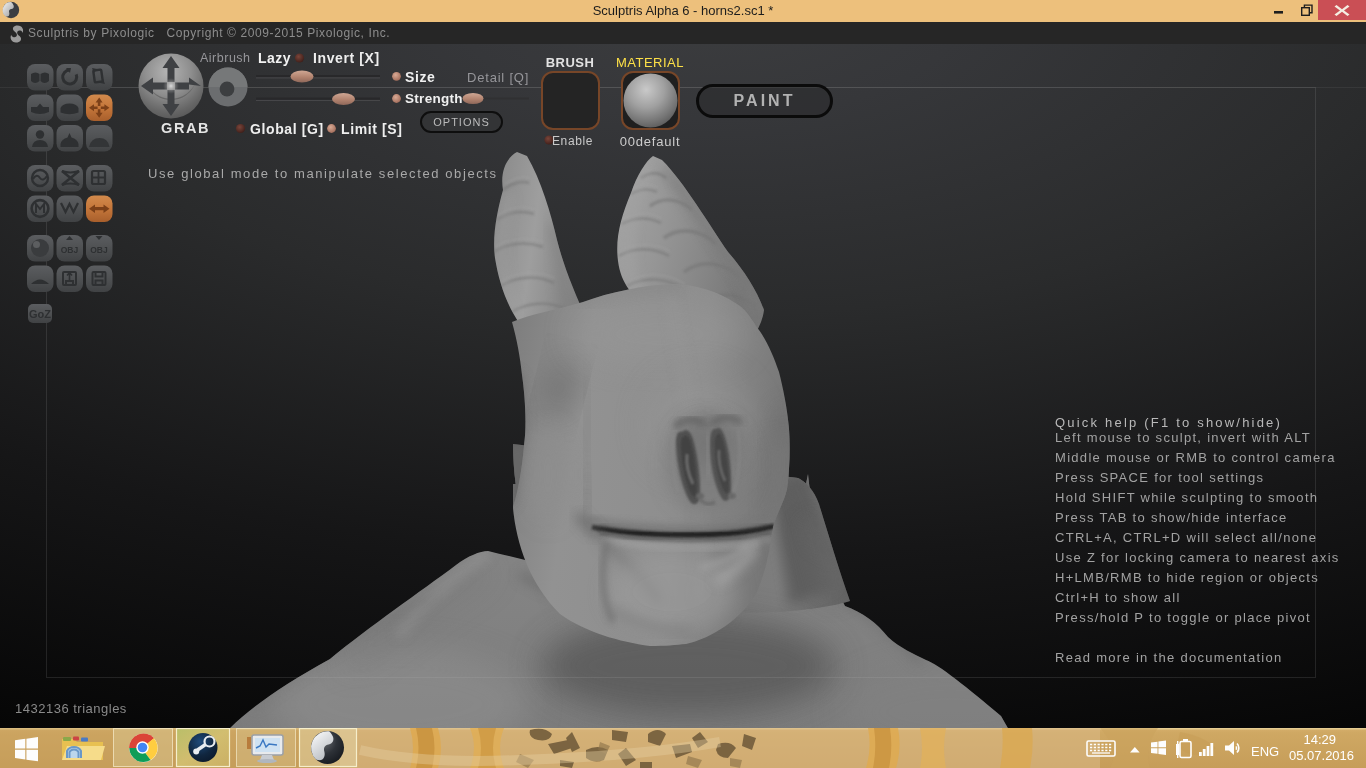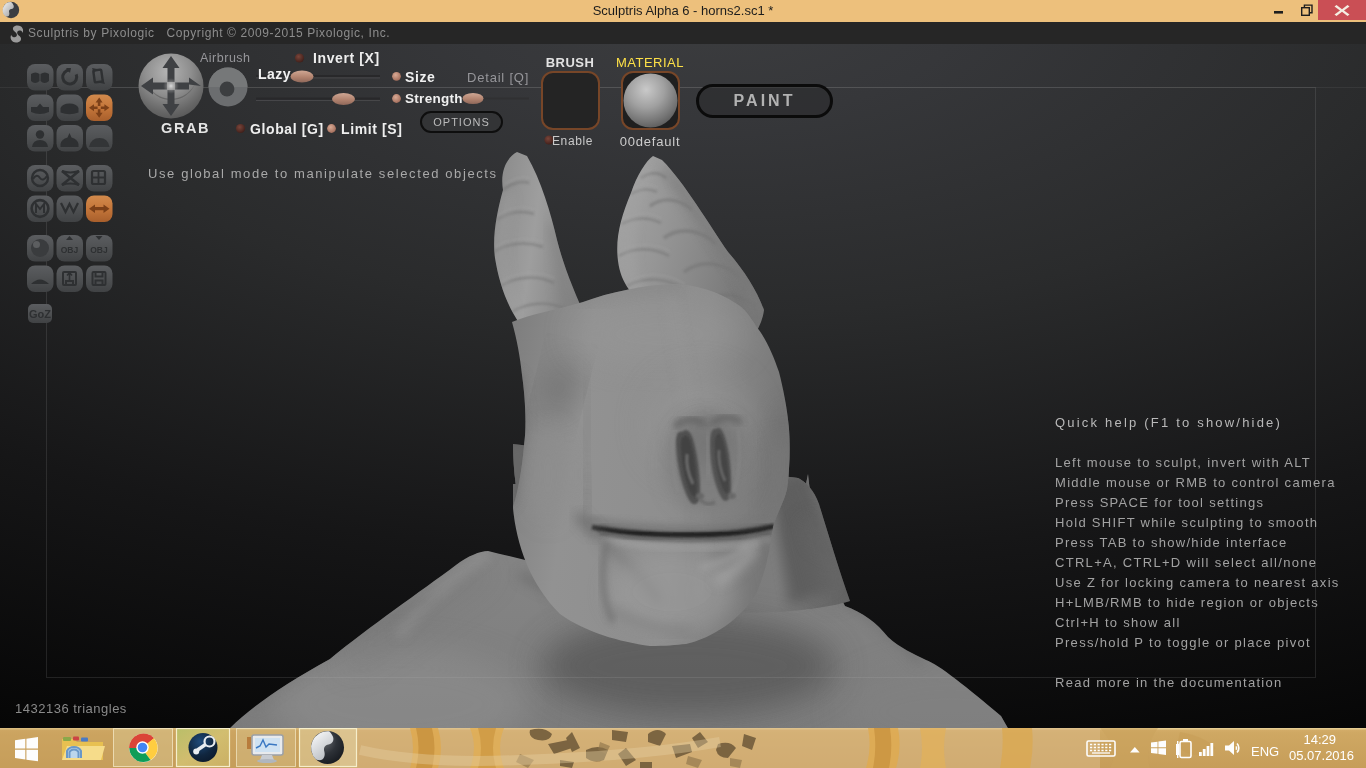--- a/index.html
+++ b/index.html
@@ -15,21 +15,21 @@
   #logobar-text{left:28px;top:26px;font-size:12px;color:#8d8d8d;letter-spacing:0.6px;}
   
   #main{left:0;top:44px;width:1366px;height:684px;
     background:radial-gradient(ellipse 145% 130% at 52% -6%, #3c3d3f 0%, #36373a 13%, #2a2b2c 35%, #161617 62%, #040404 92%);}
   #vpborder{left:46px;top:87px;width:1268px;height:589px;border:1px solid rgba(190,190,190,0.14);z-index:30;}
   .hint{color:#a9a9a9;font-size:13px;letter-spacing:1.6px;z-index:31;}
   #usehint{left:148px;top:166px;}
   #triangles{left:15px;top:701px;letter-spacing:0.5px;color:#8a8a8a;}
   
   #qh{left:1055px;top:415px;width:310px;z-index:31;color:#a2a2a2;font-size:13px;letter-spacing:1.3px;}
-  #qh .t{color:#b9b9b9;margin-bottom:25px;letter-spacing:2.2px;}
+  #qh .t{color:#b9b9b9;letter-spacing:2.2px;}
   #qh .l{height:20px;}
   
   #taskbar{left:0;top:728px;width:1366px;height:40px;background:#cda763;overflow:hidden;}
 </style>
 </head>
 <body>
 <div id="page">
 
   <div id="titlebar" class="abs"></div>
   <div id="title-text" class="abs">Sculptris Alpha 6 - horns2.sc1 *</div>
@@ -387,21 +387,21 @@
 
     <circle cx="169.5" cy="14" r="4.6" fill="url(#rdot)"></circle>
     <circle cx="266.5" cy="32.3" r="4.4" fill="url(#pdot)"></circle>
     <circle cx="266.5" cy="54.5" r="4.4" fill="url(#pdot)"></circle>
     <circle cx="110.5" cy="84.5" r="4.6" fill="url(#rdot)"></circle>
     <circle cx="201.5" cy="84.5" r="4.4" fill="url(#pdot)"></circle>
 
     <rect x="291" y="68" width="81" height="20" rx="10" fill="#333436" stroke="#0e0e0e" stroke-width="2"></rect>
   </svg>
   <div class="abs" style="left:200px;top:51px;z-index:33;font-size:12.5px;color:#96969a;letter-spacing:0.5px">Airbrush</div>
-  <div class="abs" style="left:258px;top:66px;z-index:33;font-size:14px;font-weight:bold;color:#f2f2f2;letter-spacing:0.5px">Lazy</div>
+  <div class="abs" style="left:258px;top:50px;z-index:33;font-size:14px;font-weight:bold;color:#f2f2f2;letter-spacing:0.5px">Lazy</div>
   <div class="abs" style="left:313px;top:50px;z-index:33;font-size:14px;font-weight:bold;color:#eee;letter-spacing:0.6px">Invert [X]</div>
   <div class="abs" style="left:405px;top:69px;z-index:33;font-size:14px;font-weight:bold;color:#f0f0f0;letter-spacing:0.6px">Size</div>
   <div class="abs" style="left:467px;top:70px;z-index:33;font-size:13px;color:#96969a;letter-spacing:0.8px">Detail [Q]</div>
   <div class="abs" style="left:405px;top:91px;z-index:33;font-size:13.5px;font-weight:bold;color:#f0f0f0;letter-spacing:0.3px">Strength</div>
   <div class="abs" style="left:250px;top:121px;z-index:33;font-size:14px;font-weight:bold;color:#eee;letter-spacing:0.6px">Global [G]</div>
   <div class="abs" style="left:341px;top:121px;z-index:33;font-size:14px;font-weight:bold;color:#eee;letter-spacing:0.6px">Limit [S]</div>
   <div class="abs" style="left:421px;top:116px;z-index:33;width:81px;text-align:center;font-size:11px;color:#bbb;letter-spacing:1px">OPTIONS</div>
   <div class="abs" style="left:161px;top:120px;z-index:33;font-size:14.5px;font-weight:bold;color:#e5e5e5;letter-spacing:1.6px">GRAB</div>
 
   <div class="abs" style="left:541px;top:55px;z-index:33;width:58px;text-align:center;font-size:13px;font-weight:bold;color:#e2e2e2;letter-spacing:0.5px">BRUSH</div>

